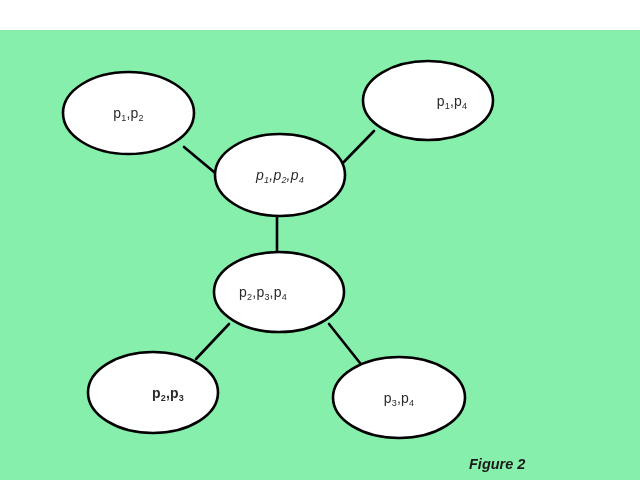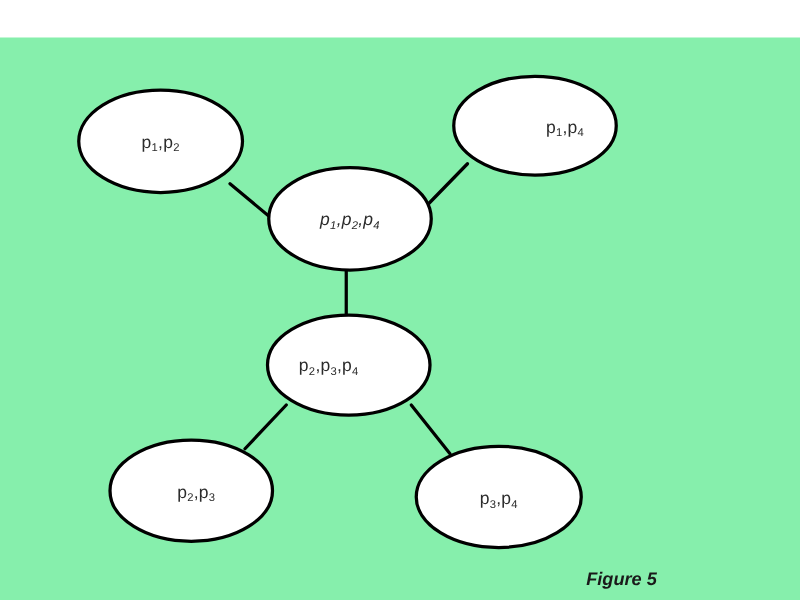--- a/index.html
+++ b/index.html
@@ -77,19 +77,19 @@
         <ellipse cx="153" cy="362.5" rx="65" ry="40.5" fill="#ffffff" stroke="#000000" stroke-width="2.6"></ellipse>
         <ellipse cx="399" cy="367.5" rx="66" ry="40.5" fill="#ffffff" stroke="#000000" stroke-width="2.6"></ellipse>
       </g>
   </svg>
 
   <div id="labels-layer">
       <div class="node-label" style="left: 128.5px; top: 83px;">p<sub>1</sub>,p<sub>2</sub></div>
       <div class="node-label" style="left: 452px; top: 70.5px;">p<sub>1</sub>,p<sub>4</sub></div>
       <div class="node-label" style="left: 280px; top: 145px; font-style: italic;">p<sub>1</sub>,p<sub>2</sub>,p<sub>4</sub></div>
       <div class="node-label" style="left: 263px; top: 262px;">p<sub>2</sub>,p<sub>3</sub>,p<sub>4</sub></div>
-      <div class="node-label" style="left: 157px; top: 362.5px;">p<sub>2</sub>,p<sub>3</sub></div>
+      <div class="node-label" style="left: 168px; top: 362.5px; font-weight: bold;">p<sub>2</sub>,p<sub>3</sub></div>
       <div class="node-label" style="left: 399px; top: 367.5px;">p<sub>3</sub>,p<sub>4</sub></div>
     </div>
 
-  <div id="figure-caption">Figure 5</div>
+  <div id="figure-caption">Figure 2</div>
 
 </div>
 
 </body></html>

